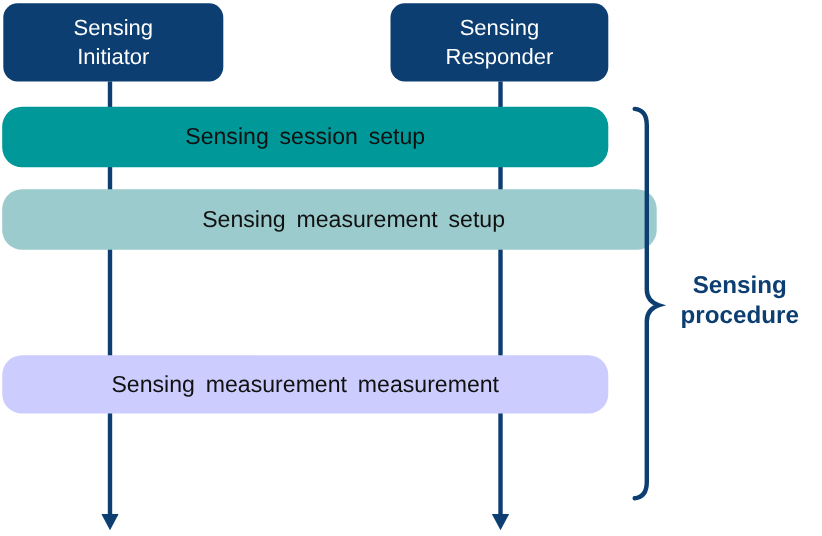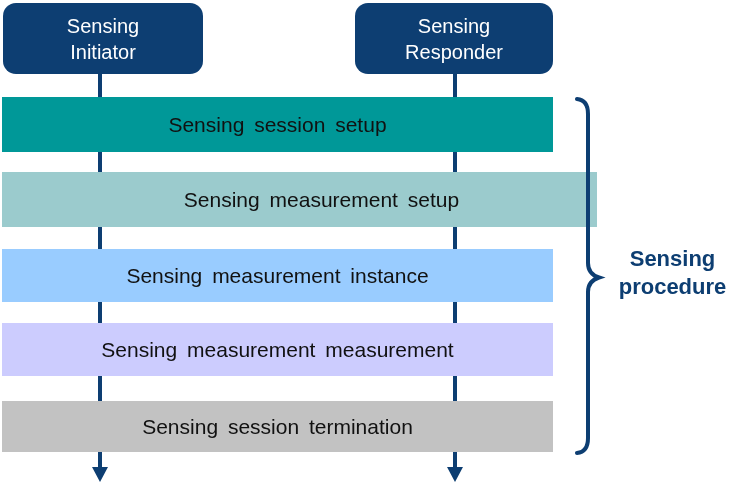--- a/index.html
+++ b/index.html
@@ -41,21 +41,21 @@
     width: 16px;
     height: 15px;
     clip-path: polygon(0 0, 100% 0, 50% 100%);
   }
   .arrowhead.left  { left: 92px; }
   .arrowhead.right { left: 447px; }
   .phase {
     position: absolute;
     left: 2px;
     width: 551px;
-    border-radius: 0;
+    border-radius: 18px;
     display: flex;
     align-items: center;
     justify-content: center;
     font-size: 21px;
     color: #111111;
     word-spacing: 4px;
   }
   .phase-1 { top: 97px;  height: 55px; }
   .phase-2 { top: 172px; height: 55px; }
   .phase-3 { top: 249px; height: 53px; }
@@ -90,23 +90,21 @@
   <div class="arrowhead left" style="background: rgb(13, 62, 114);"></div>
   <div class="arrowhead right" style="background: rgb(13, 62, 114);"></div>
 
   <div class="entity left" style="background: rgb(13, 62, 114);">Sensing
 Initiator</div>
   <div class="entity right" style="background: rgb(13, 62, 114);">Sensing
 Responder</div>
 
   <div class="phase phase-1" style="background: rgb(0, 152, 152);">Sensing session setup</div>
   <div class="phase phase-2" style="background: rgb(155, 203, 205); padding-left: 44px;">Sensing measurement setup</div>
-  <div class="phase phase-3" style="background: rgb(153, 204, 255);">Sensing measurement instance</div>
   <div class="phase phase-4" style="background: rgb(204, 204, 254);">Sensing measurement measurement</div>
-  <div class="phase phase-5" style="background: rgb(194, 194, 194);">Sensing session termination</div>
 
   <svg class="brace-svg" viewBox="560 90 50 370">
     <path d="M 577 99
              Q 588 100 588 114
              L 588 263
              Q 588 274 599 277.5
              Q 588 281 588 292
              L 588 438
              Q 588 452 577 453" fill="none" stroke="#0d3e72" stroke-width="4" stroke-linecap="round"></path>
   </svg>

